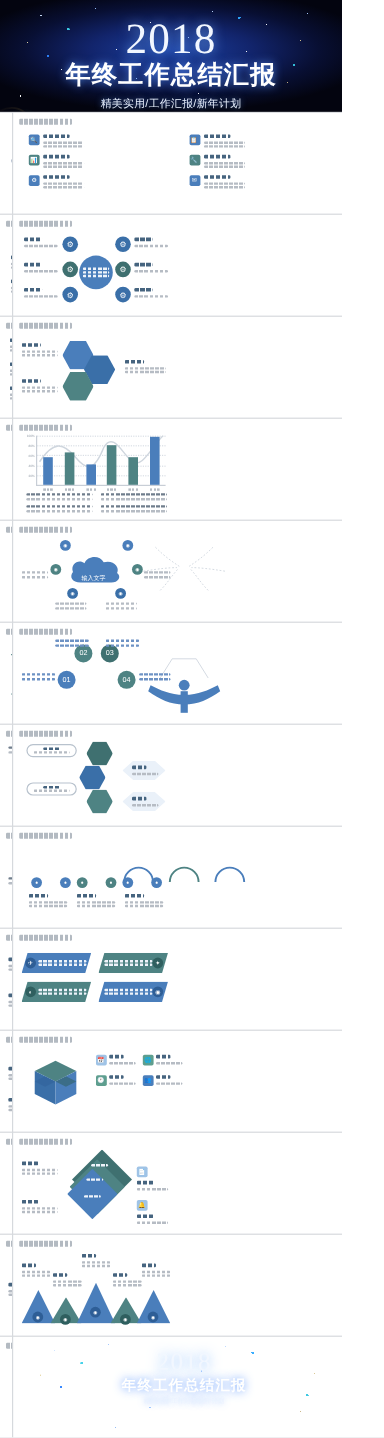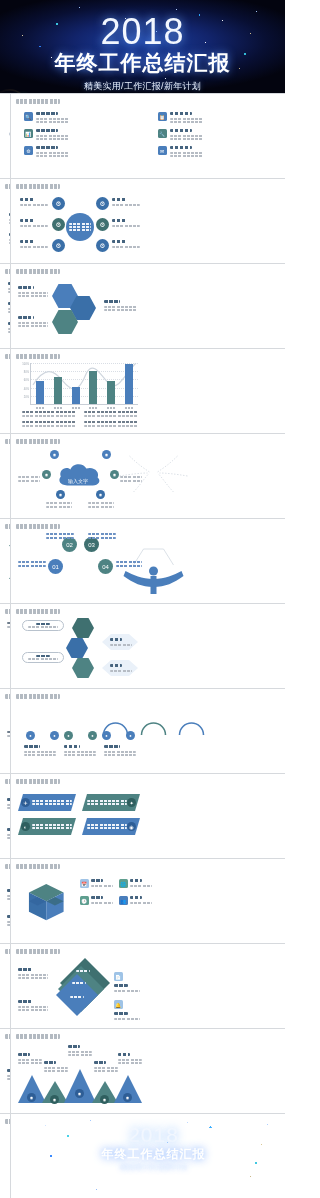--- a/index.html
+++ b/index.html
@@ -40,21 +40,21 @@
       radial-gradient(1px 1px at 58% 84%, #ffffff 50%, transparent 51%),
       radial-gradient(2px 2px at 20% 26%, #3fd0e8 50%, transparent 51%),
       radial-gradient(2px 2px at 70% 16%, #2fa9ff 50%, transparent 51%),
       radial-gradient(2px 2px at 86% 58%, #36c6e0 50%, transparent 51%),
       radial-gradient(2px 2px at 14% 50%, #2f84ff 50%, transparent 51%);
     opacity:.95;
   }
   .ribbons { position:absolute; inset:0; }
   .cover-text { position:absolute; inset:0; display:flex; flex-direction:column;
     align-items:center; justify-content:flex-start; padding-top:14px; }
-  .cover-year { font-family:Liberation Sans, sans-serif; font-size:36px; line-height:36px;
+  .cover-year { font-family:Liberation Serif, serif; font-size:36px; line-height:36px;
     color:#f2f7ff; letter-spacing:1px; text-shadow:0 0 10px rgba(120,180,255,.8); }
   .cover-title { font-size:21px; line-height:24px; font-weight:bold; color:#ffffff;
     letter-spacing:1px; text-shadow:0 0 8px rgba(90,150,255,.9); margin-top:1px; }
   .cover-sub { font-size:9px; color:#eaf2ff; margin-top:5px; letter-spacing:.3px;
     text-shadow:0 0 5px rgba(90,150,255,.7); }
 
   
   .grid { display:grid; grid-template-columns:1fr 1fr; background:#d6d9dd;
     gap:1px; padding-top:1px; }
   .slide { background:#fff; height:84px; position:relative; overflow:hidden; padding:5px 5px 3px; }

